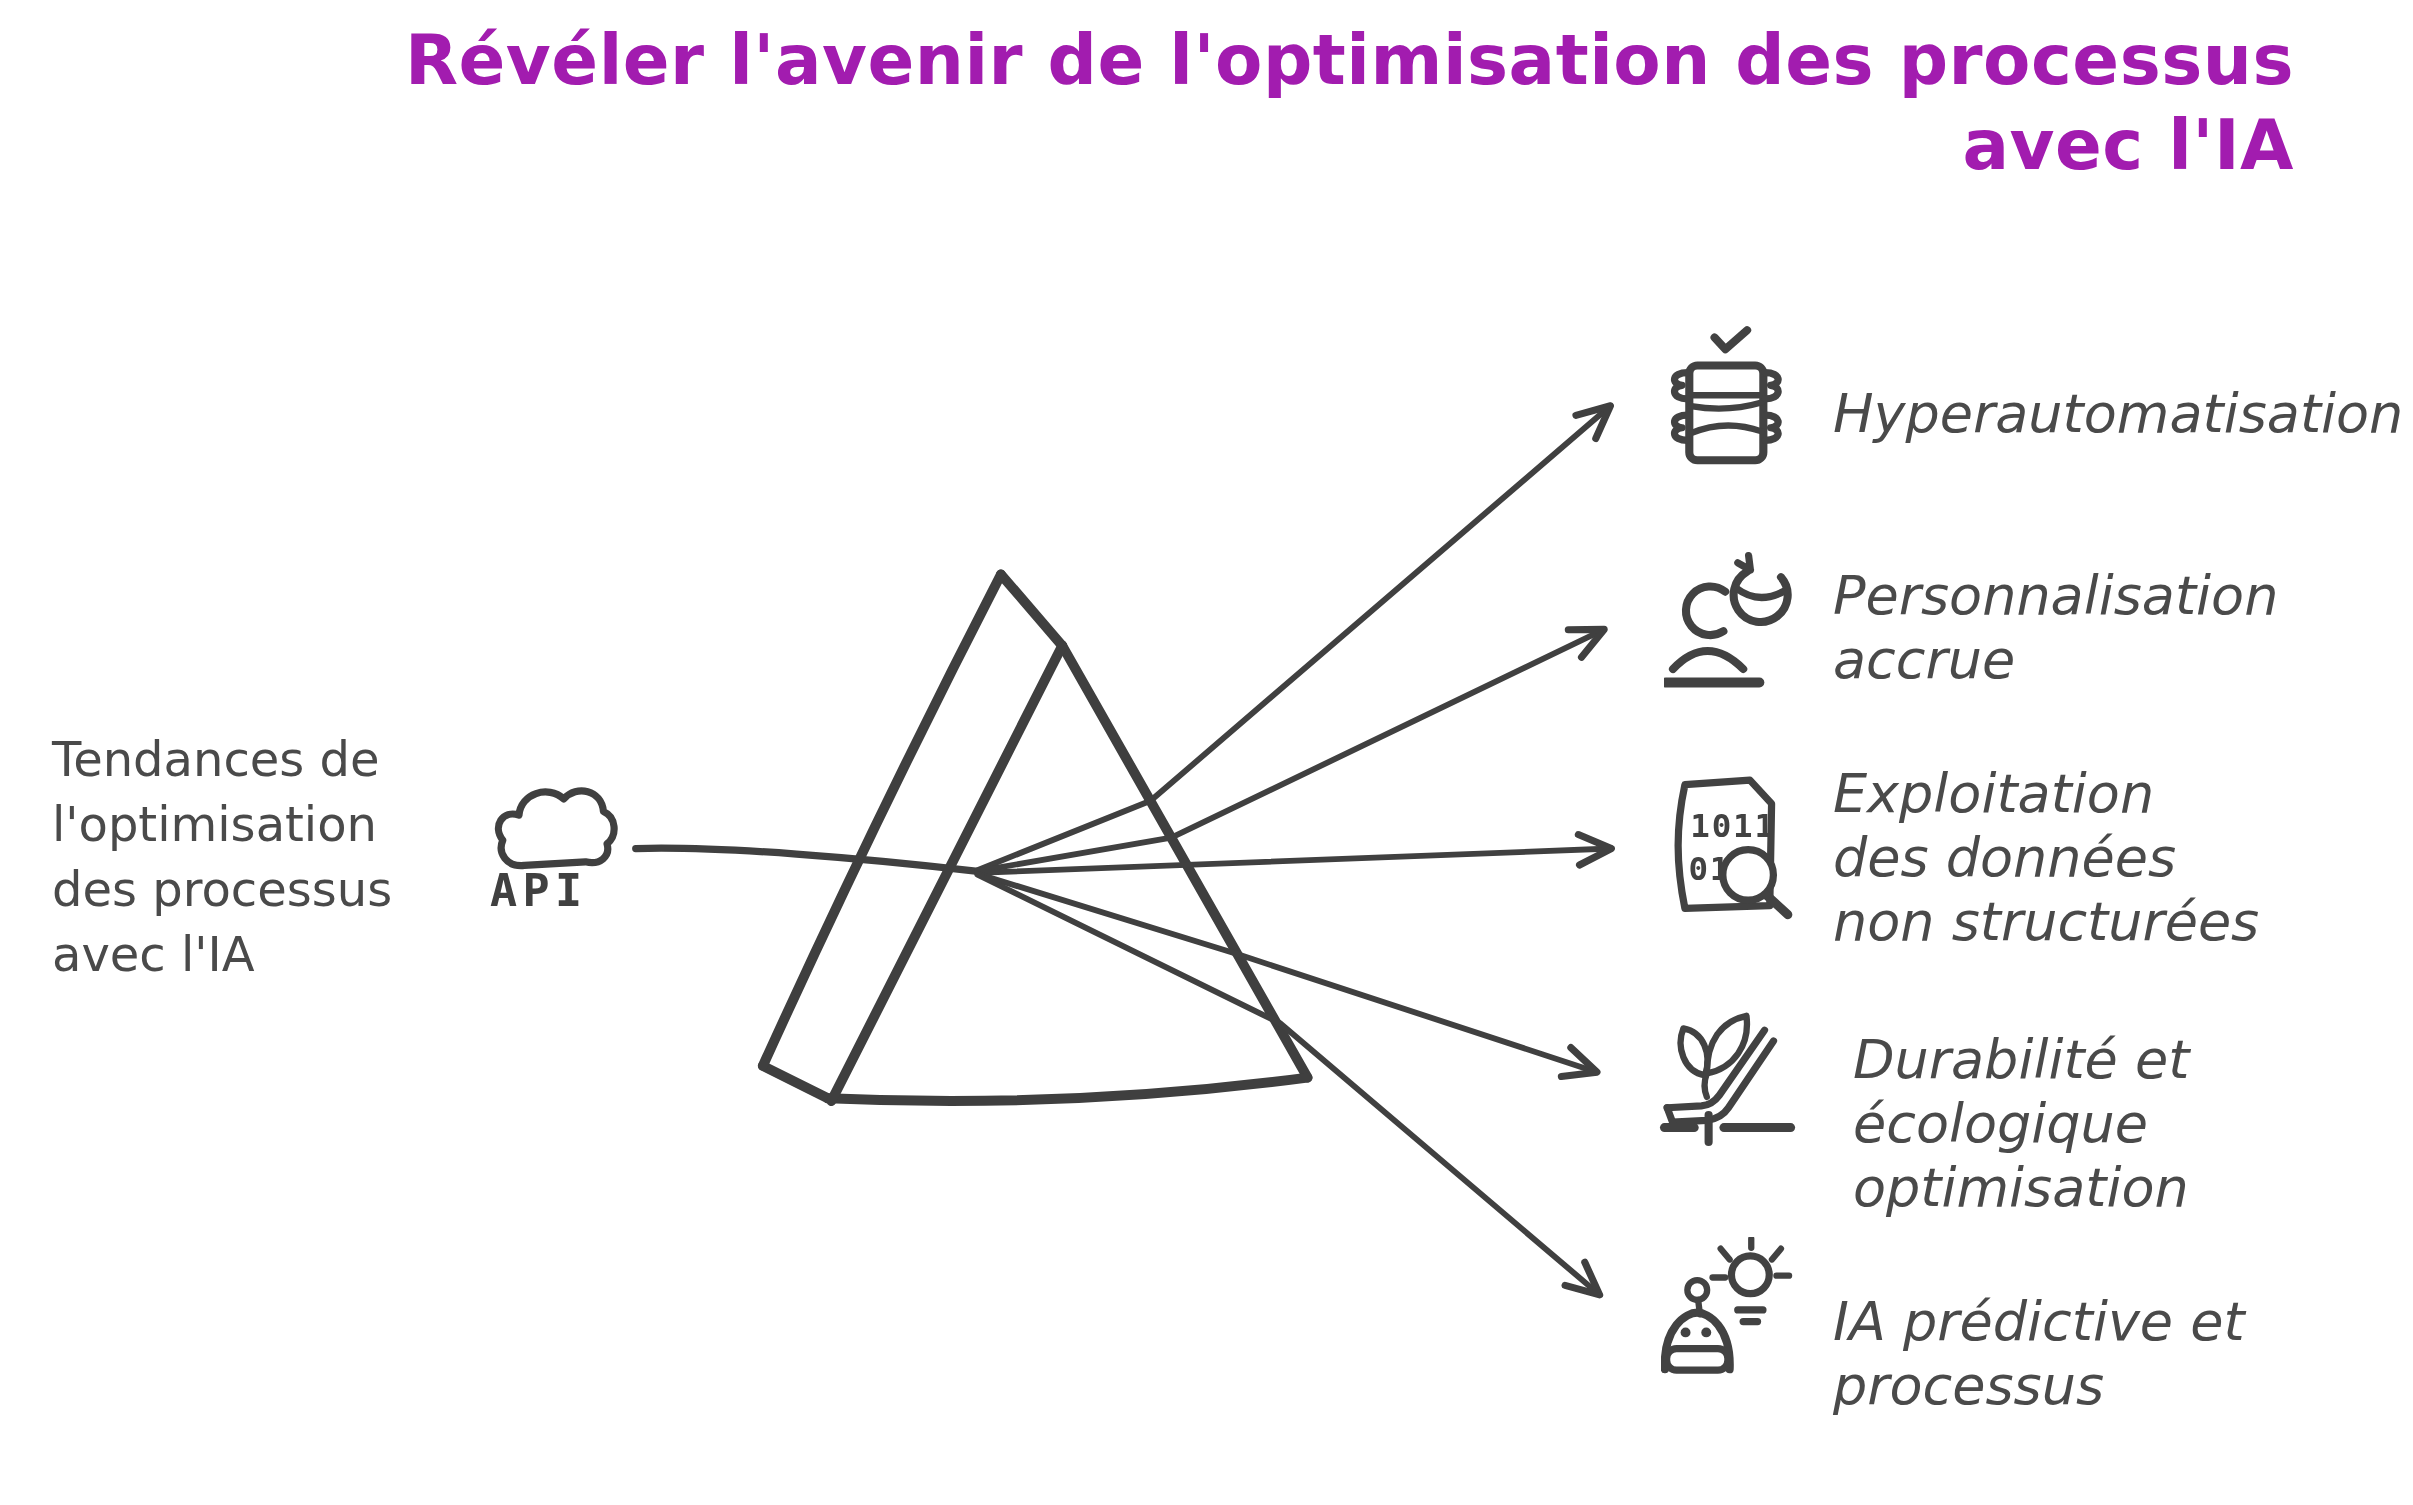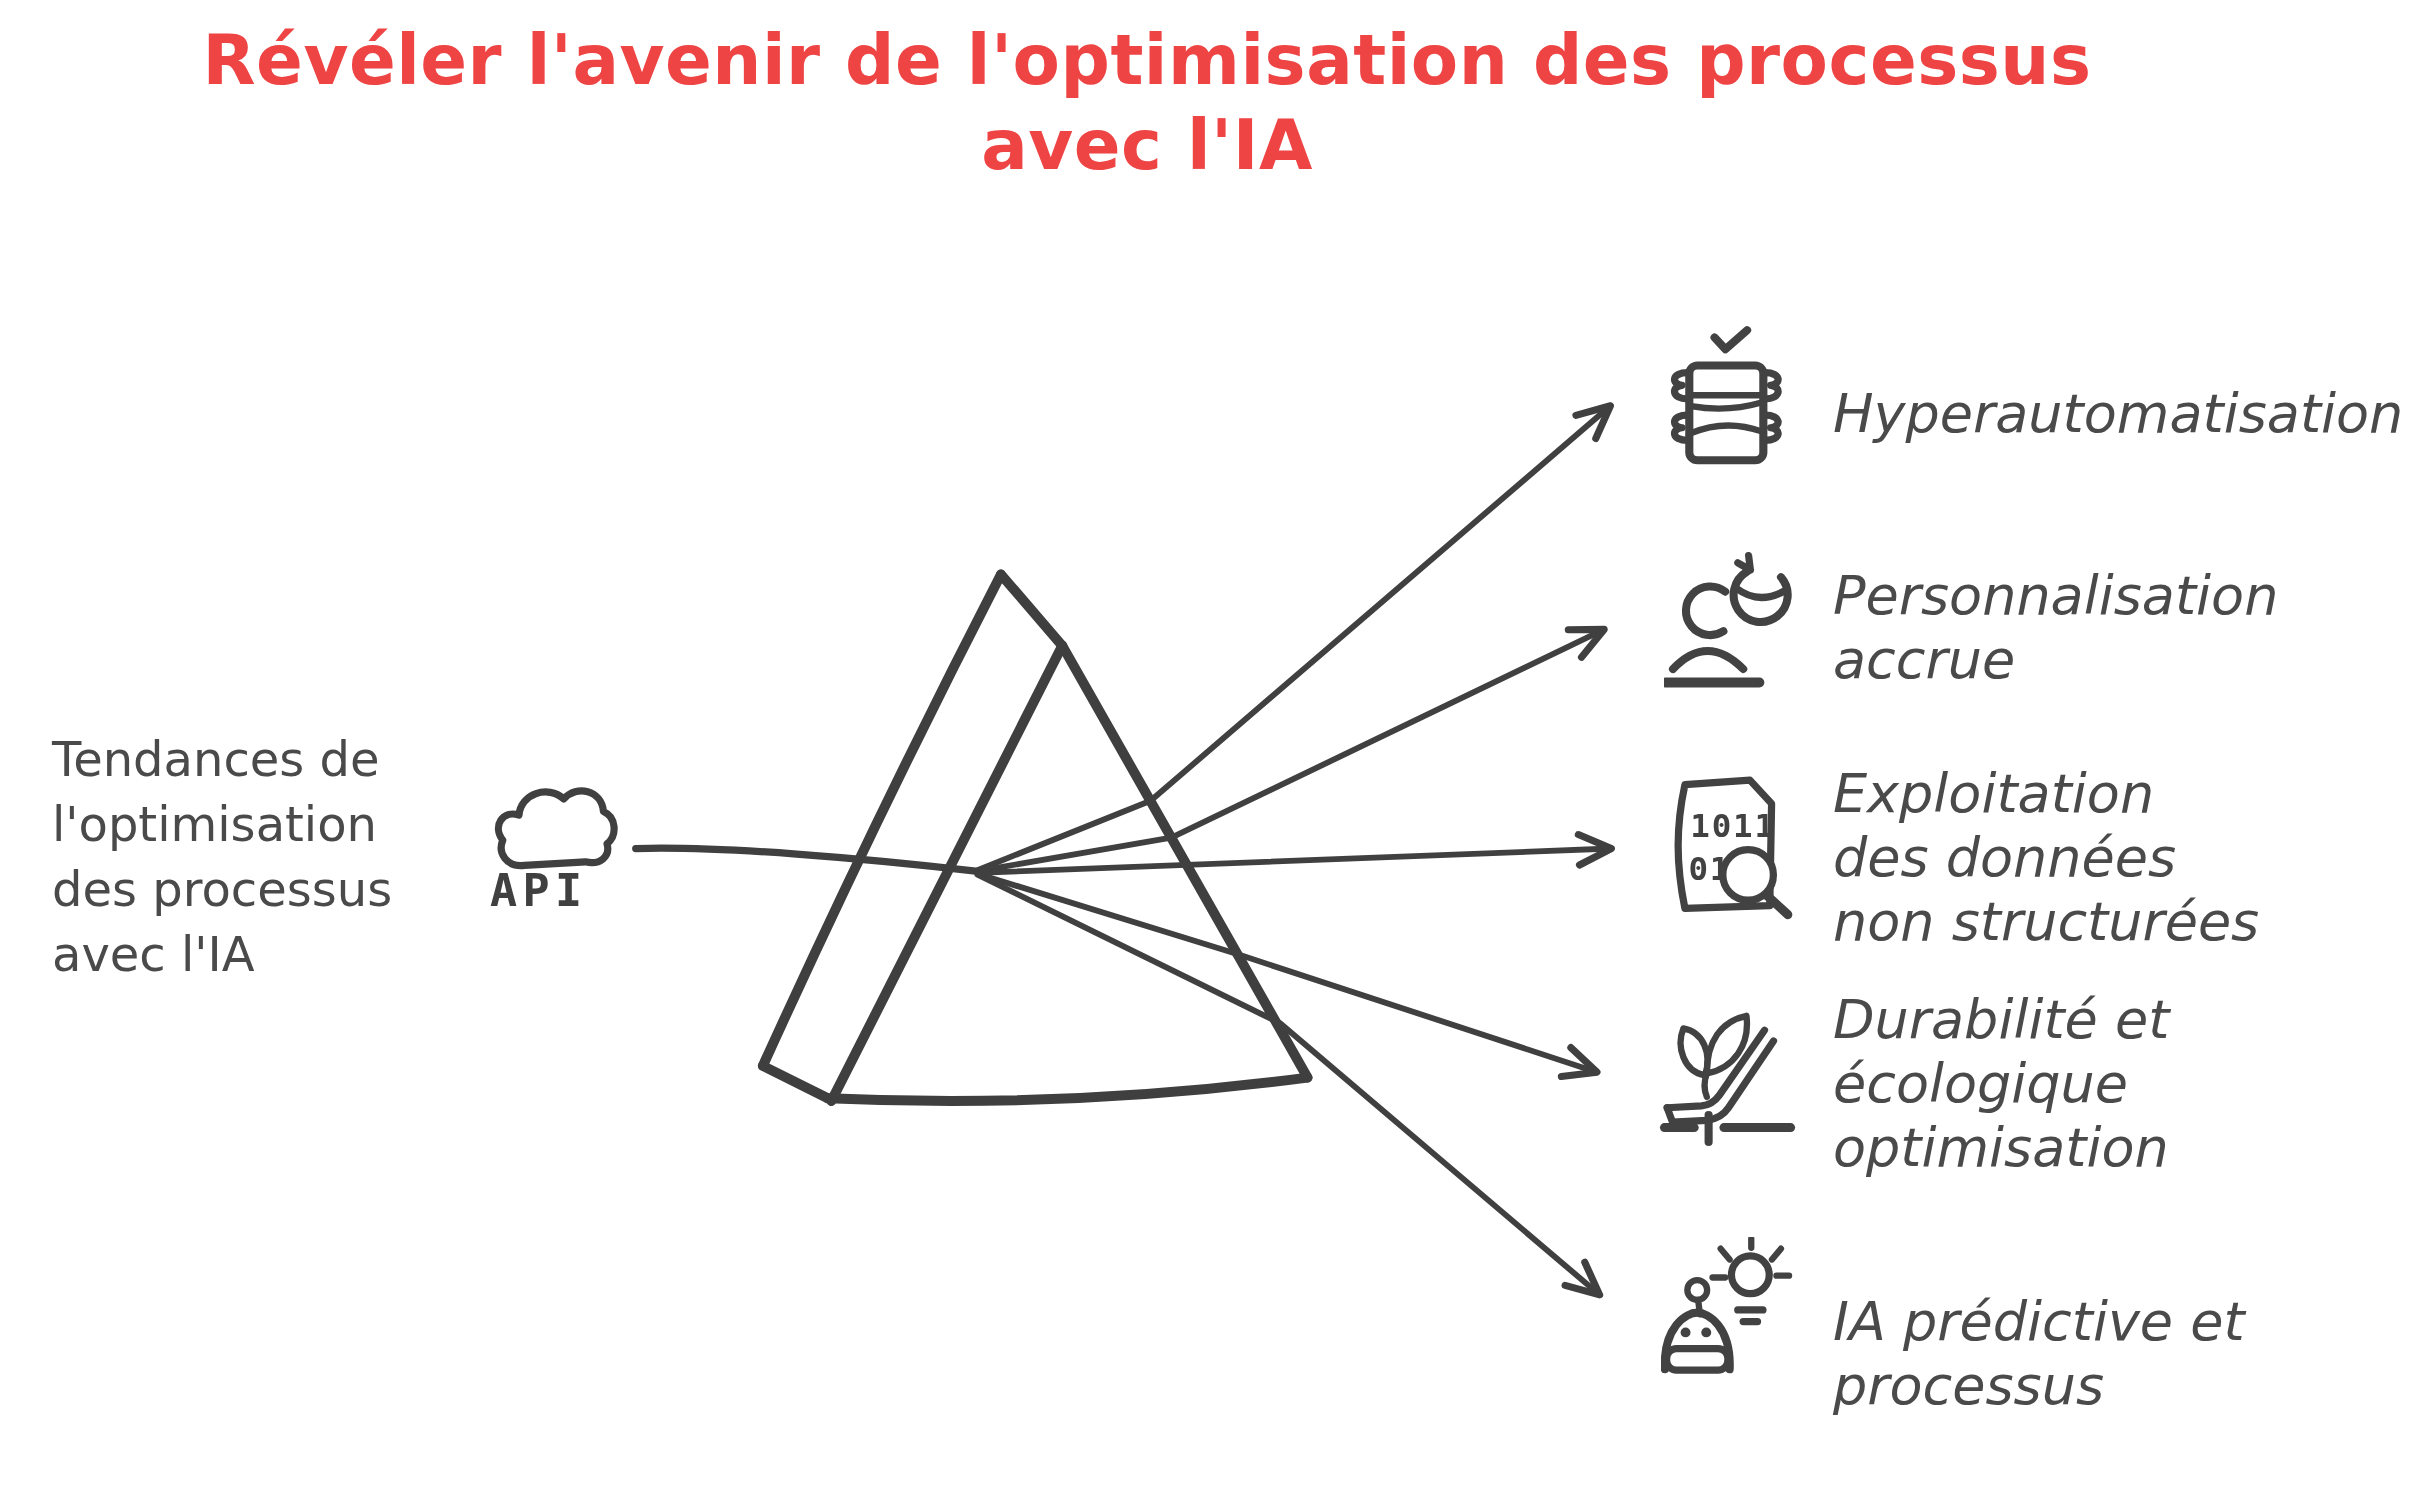--- a/index.html
+++ b/index.html
@@ -10,26 +10,26 @@
     background: #ffffff;
     font-family: "DejaVu Sans", sans-serif;
     color: #4a4a4a;
     overflow: hidden;
   }
   .title {
     position: absolute;
     top: 18px;
     left: 0;
     width: 2294px;
-    text-align: center;
+    text-align: right;
     font-size: 69px;
     line-height: 85px;
     font-weight: bold;
     letter-spacing: 0.5px;
-    color: #ef4444;
+    color: #a21caf;
   }
   .src-label {
     position: absolute;
     left: 52px;
     top: 727px;
     width: 408px;
     text-align: left;
     font-size: 48px;
     line-height: 65px;
     color: #4a4a4a;
@@ -153,21 +153,21 @@
     <path d="M52 88 C28 84 20 56 28 36 C50 40 60 64 52 88 Z" stroke-width="7"></path>
     <path d="M54 86 C54 50 70 28 98 22 C102 54 84 80 54 86 Z" stroke-width="7"></path>
     <path d="M54 112 C50 102 51 94 54 86" stroke-width="7"></path>
     <path d="M10 124 L48 122 Q60 121 68 110 L118 38" stroke-width="8"></path>
     <path d="M16 140 L54 138 Q70 136 78 124 L128 50" stroke-width="8"></path>
     <path d="M10 124 L16 140" stroke-width="8"></path>
     <path d="M7 146 L40 146" stroke-width="10"></path>
     <path d="M56 132 L56 162" stroke-width="9"></path>
     <path d="M73 146 L147 146" stroke-width="10"></path>
   </svg>
-  <div class="out-label" style="top:988px;">
+  <div class="out-label" style="top:1028px;margin-left:20px;">
     <div>Durabilité et</div>
     <div>écologique</div>
     <div>optimisation</div>
   </div>
 
   <svg class="icon" style="left:1661px; top:1237px;" width="149" height="144" viewBox="0 0 165 160" fill="none" stroke="#424242" stroke-linecap="round" stroke-linejoin="round">
     <circle cx="99" cy="42" r="21" stroke-width="8"></circle>
     <path d="M85 81 L113 81" stroke-width="8"></path>
     <path d="M91 94 L107 94" stroke-width="8"></path>
     <path d="M100 2 L100 12" stroke-width="7"></path>

